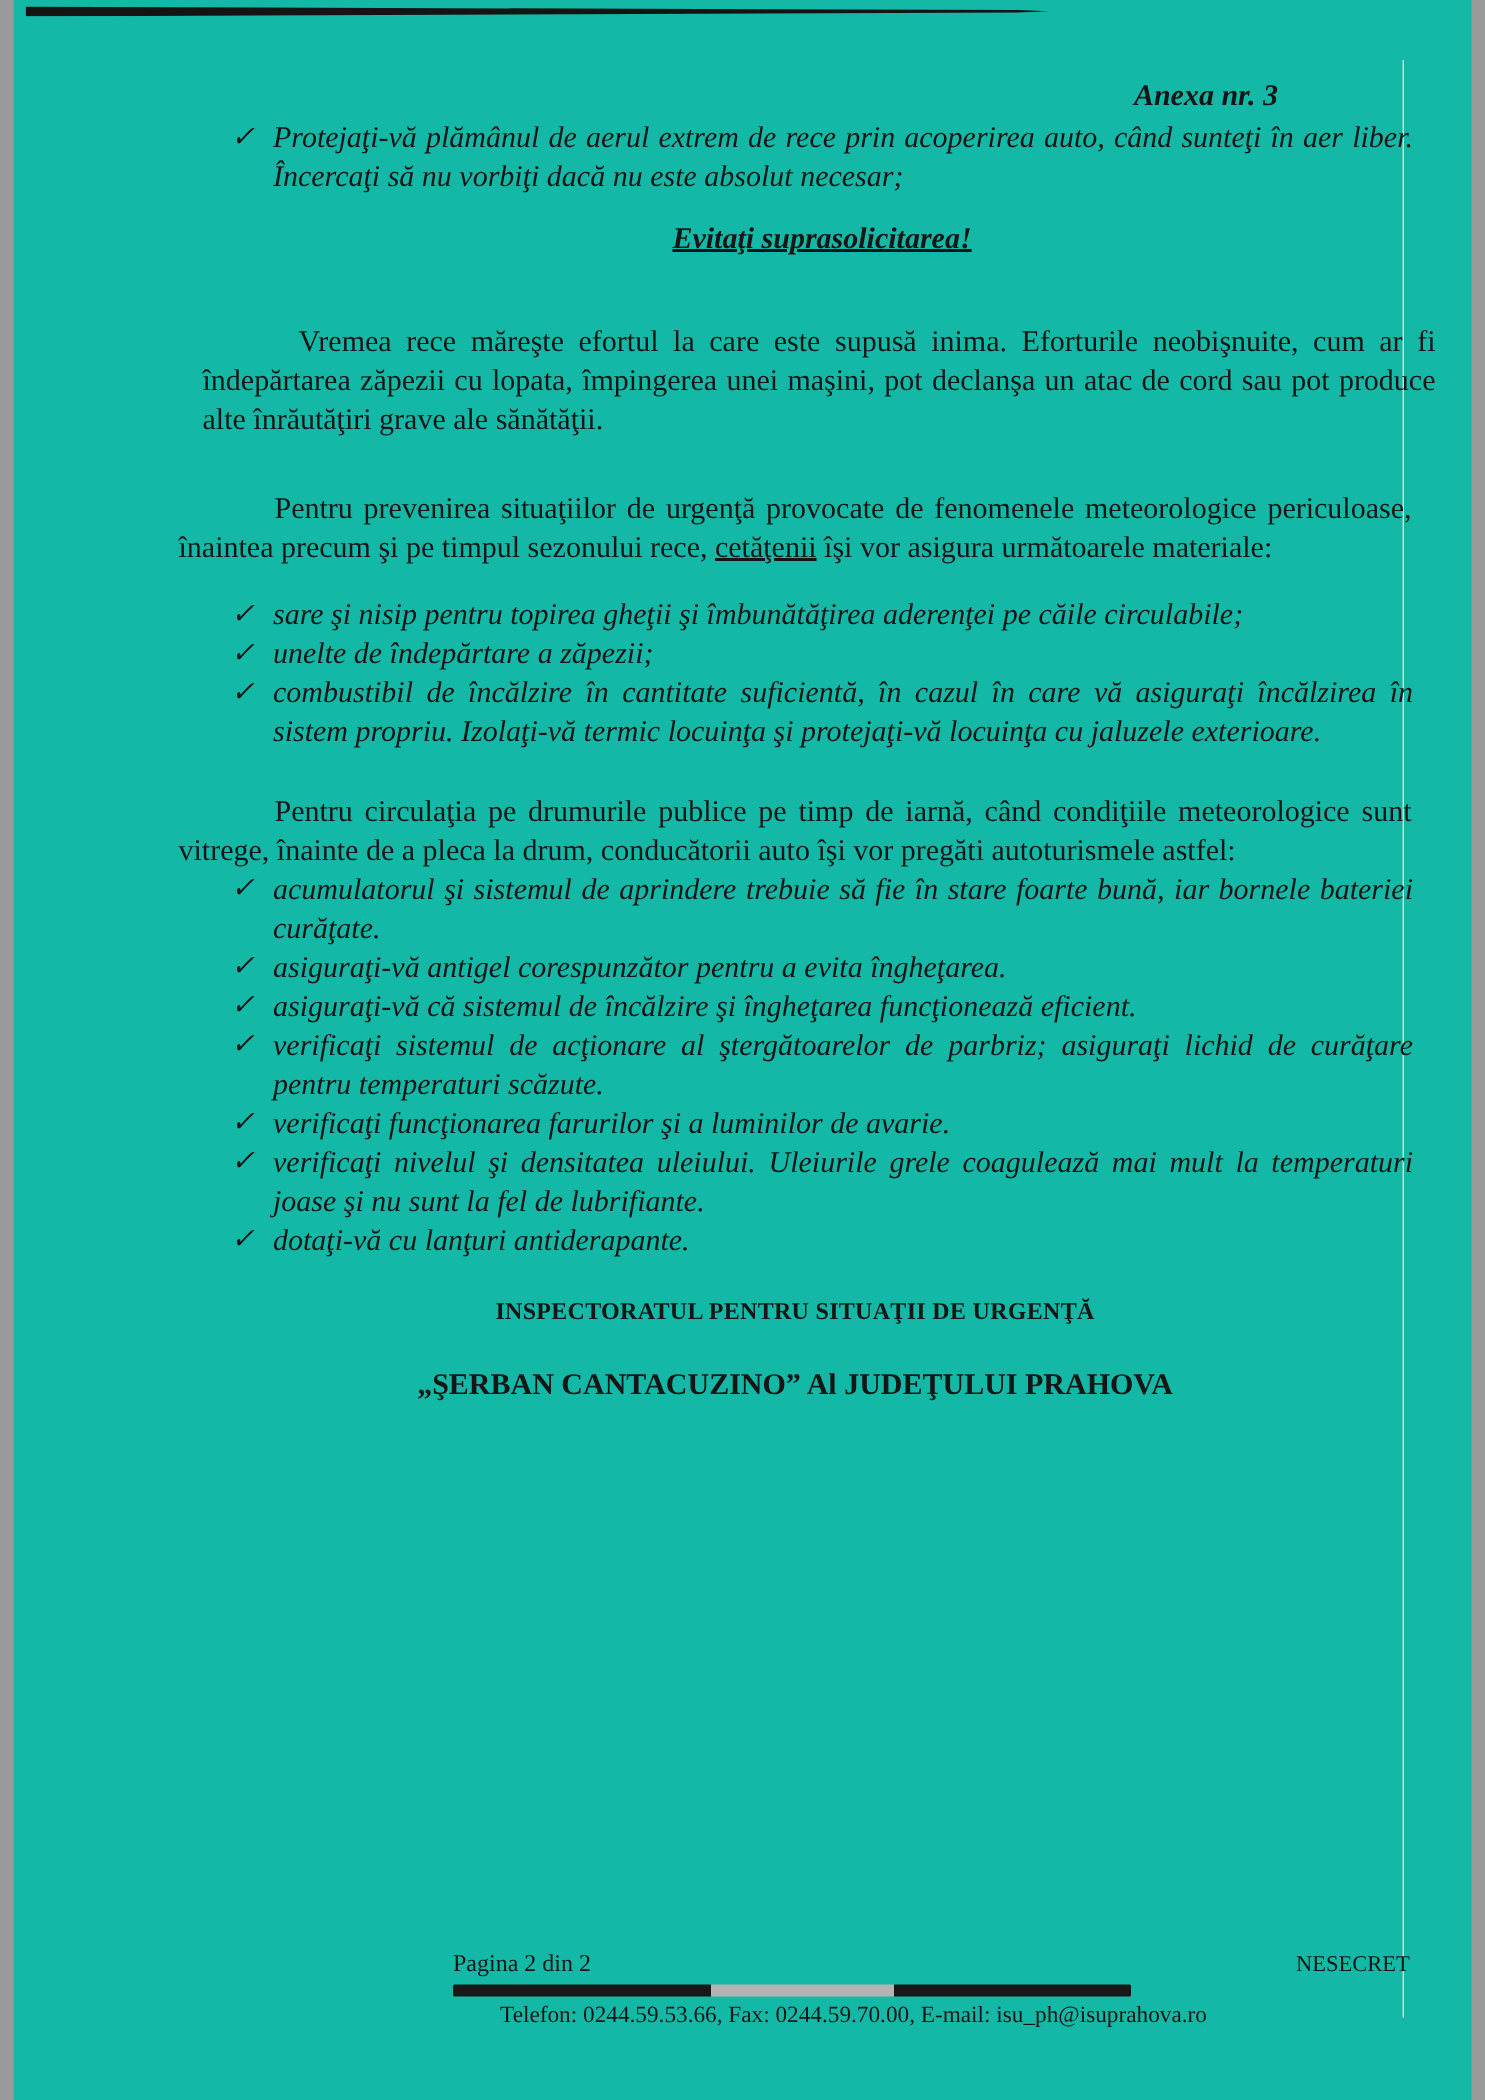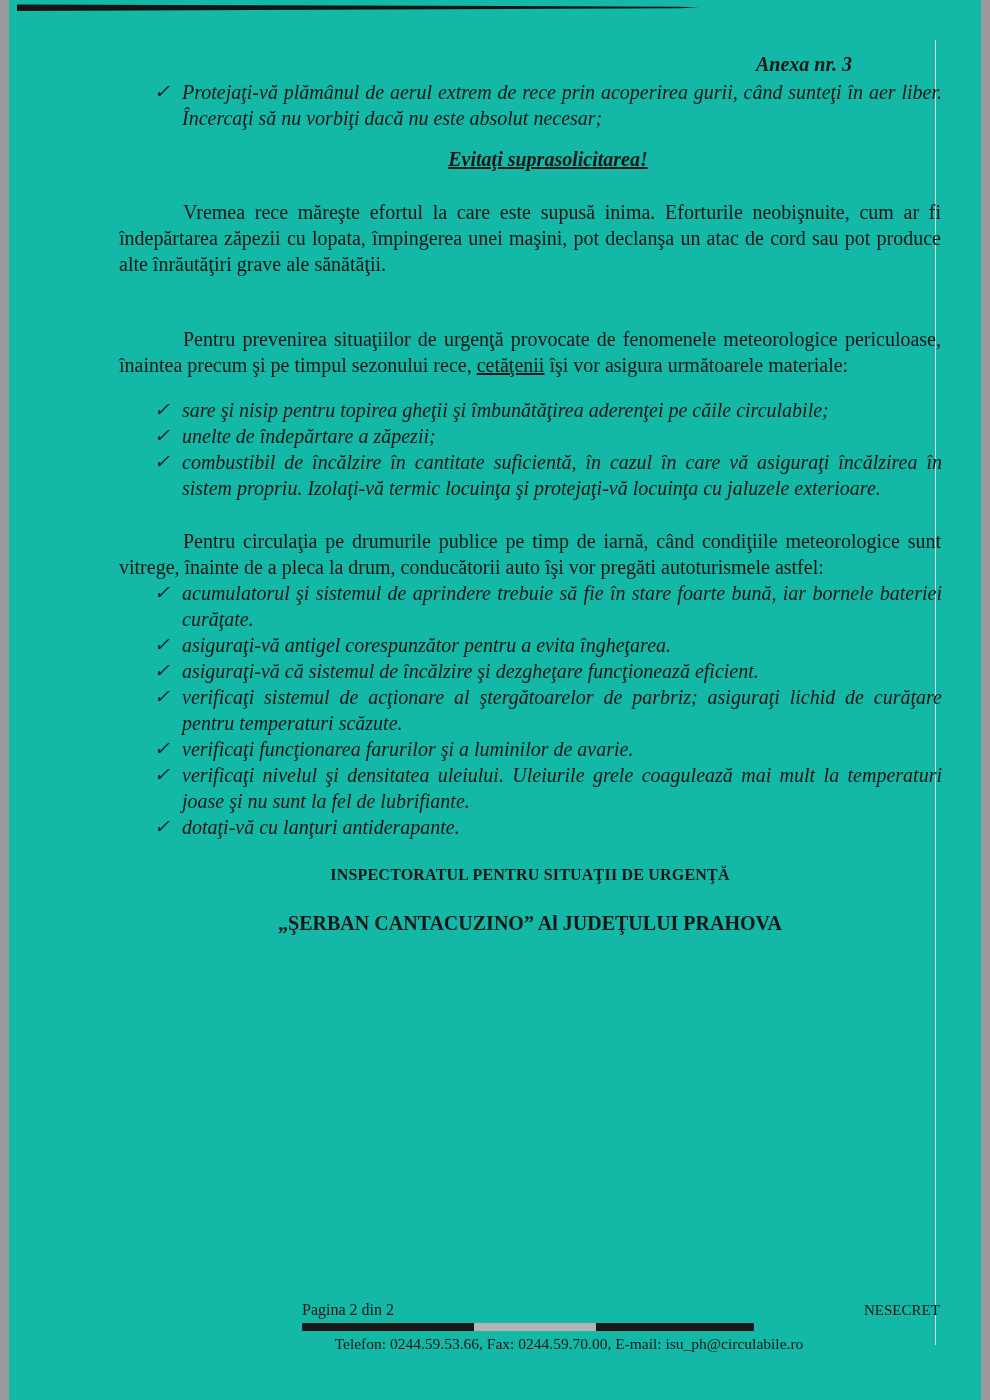--- a/index.html
+++ b/index.html
@@ -98,29 +98,29 @@
 
   <div class="top-scan-line"></div>
   <div class="fold-line one"></div>
   <div class="fold-line two"></div>
 
   <div class="abs annex">Anexa nr. 3</div>
 
   <div class="abs intro-bullet body-text">
     <div class="bullet">
       <span class="mark">✓</span>
-      <span class="txt italic">Protejaţi-vă plămânul de aerul extrem de rece prin acoperirea gurii, când sunteţi în aer liber. Încercaţi să nu vorbiţi dacă nu este absolut necesar;</span>
+      <span class="txt italic">Protejaţi-vă plămânul de aerul extrem de rece prin acoperirea auto, când sunteţi în aer liber. Încercaţi să nu vorbiţi dacă nu este absolut necesar;</span>
     </div>
   </div>
 
   <div class="abs heading-center">
     <span class="u">Evitaţi suprasolicitarea!</span>
   </div>
 
-  <p class="abs para-cold body-text justify indent" style="margin:0">Vremea rece măreşte efortul la care este supusă inima. Eforturile neobişnuite, cum ar fi îndepărtarea zăpezii cu lopata, împingerea unei maşini, pot declanşa un atac de cord sau pot produce alte înrăutăţiri grave ale sănătăţii.</p>
+  <p class="abs para-cold body-text justify indent" style="margin:16px">Vremea rece măreşte efortul la care este supusă inima. Eforturile neobişnuite, cum ar fi îndepărtarea zăpezii cu lopata, împingerea unei maşini, pot declanşa un atac de cord sau pot produce alte înrăutăţiri grave ale sănătăţii.</p>
 
   <p class="abs para-prevention body-text justify indent" style="margin:0"><span>Pentru prevenirea situaţiilor de urgenţă provocate de fenomenele meteorologice periculoase, înaintea precum şi pe timpul sezonului rece, </span><span class="u">cetăţenii</span><span> îşi vor asigura următoarele materiale:</span></p>
 
   <div class="abs bullet-list materials-list body-text italic">
     <div class="bullet">
       <span class="mark">✓</span>
       <span class="txt">sare şi nisip pentru topirea gheţii şi îmbunătăţirea aderenţei pe căile circulabile;</span>
     </div>
     <div class="bullet">
       <span class="mark">✓</span>
@@ -138,21 +138,21 @@
     <div class="bullet">
       <span class="mark">✓</span>
       <span class="txt">acumulatorul şi sistemul de aprindere trebuie să fie în stare foarte bună, iar bornele bateriei curăţate.</span>
     </div>
     <div class="bullet">
       <span class="mark">✓</span>
       <span class="txt">asiguraţi-vă antigel corespunzător pentru a evita îngheţarea.</span>
     </div>
     <div class="bullet">
       <span class="mark">✓</span>
-      <span class="txt">asiguraţi-vă că sistemul de încălzire şi dezgheţare funcţionează eficient.</span>
+      <span class="txt">asiguraţi-vă că sistemul de încălzire şi îngheţarea funcţionează eficient.</span>
     </div>
     <div class="bullet">
       <span class="mark">✓</span>
       <span class="txt">verificaţi sistemul de acţionare al ştergătoarelor de parbriz; asiguraţi lichid de curăţare pentru temperaturi scăzute.</span>
     </div>
     <div class="bullet">
       <span class="mark">✓</span>
       <span class="txt">verificaţi funcţionarea farurilor şi a luminilor de avarie.</span>
     </div>
     <div class="bullet">
@@ -165,16 +165,16 @@
     </div>
   </div>
 
   <div class="abs org-line1">INSPECTORATUL PENTRU SITUAŢII DE URGENŢĂ</div>
   <div class="abs org-line2"><span class="name">„ŞERBAN CANTACUZINO”</span><span> Al JUDEŢULUI PRAHOVA</span></div>
 
   <div class="abs footer-page">Pagina 2 din 2</div>
   <div class="abs footer-classification">NESECRET</div>
   <div class="abs footer-bar"></div>
   <div class="abs footer-address">
-    <div>Telefon: 0244.59.53.66, Fax: 0244.59.70.00, E-mail: isu_ph@circulabile.ro</div>
+    <div>Telefon: 0244.59.53.66, Fax: 0244.59.70.00, E-mail: isu_ph@isuprahova.ro</div>
   </div>
 
 </div>
 
 </body></html>

